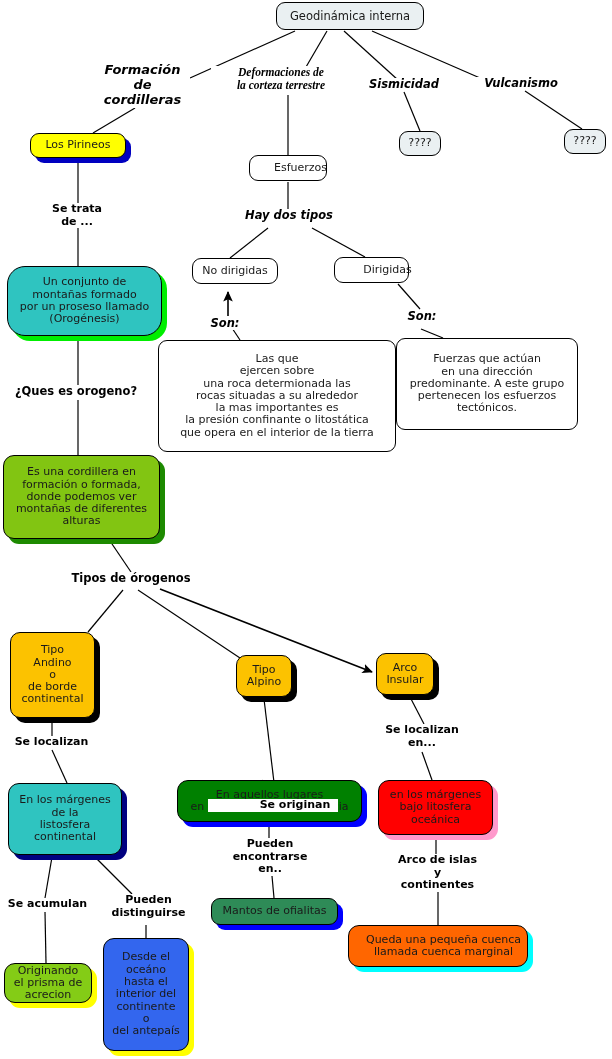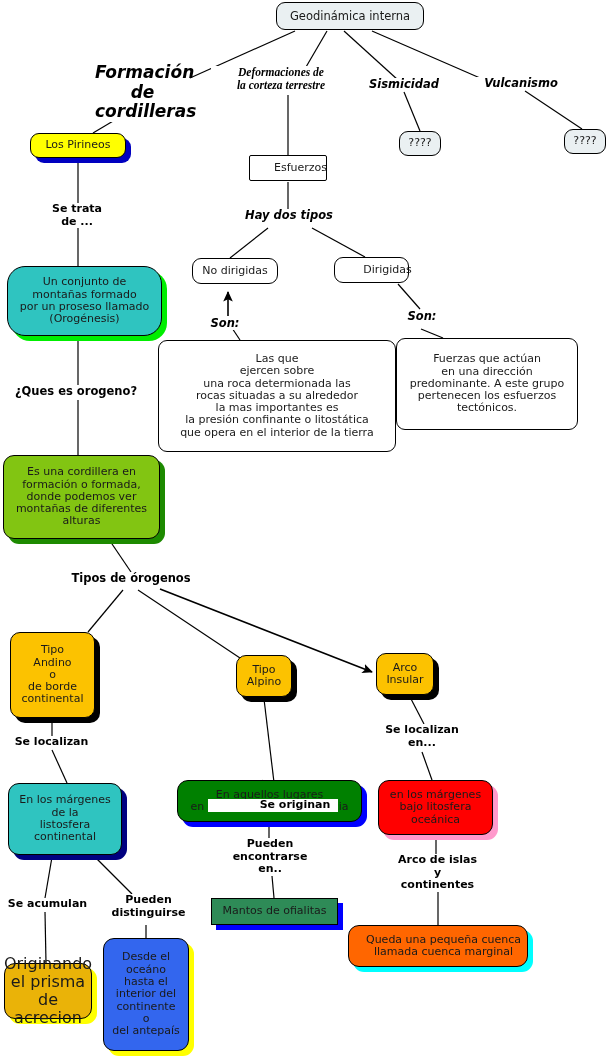--- a/index.html
+++ b/index.html
@@ -97,21 +97,21 @@
         <path d="M 52,857 L 45,898" fill="none" stroke="#000000" stroke-width="1.2"></path>
         <path d="M 95,857 L 132,894" fill="none" stroke="#000000" stroke-width="1.2"></path>
         <path d="M 45,912 L 46,963" fill="none" stroke="#000000" stroke-width="1.2"></path>
         <path d="M 146,925 L 146,938" fill="none" stroke="#000000" stroke-width="1.2"></path>
       </g>
   </svg>
 
   <div id="node-layer">
       <div class="node" style="left: 276px; top: 2px; width: 148px; height: 28px; font-size: 11.5px; background: rgb(234, 240, 242); border-radius: 9px; justify-content: center;"><span>Geodinámica interna</span></div>
       <div class="node" style="left: 30px; top: 133px; width: 96px; height: 25px; font-size: 11px; background: rgb(255, 255, 0); border-radius: 9px; box-shadow: rgb(0, 0, 192) 5px 5px 0px 0px;"><span>Los Pirineos</span></div>
-      <div class="node" style="left: 249px; top: 155px; width: 78px; height: 26px; font-size: 11px; background: rgb(255, 255, 255); border-radius: 2px; padding-left: 25px;"><span>Esfuerzos</span></div>
+      <div class="node" style="left: 249px; top: 155px; width: 78px; height: 26px; font-size: 11px; background: rgb(255, 255, 255); border-radius: 9px; padding-left: 25px;"><span>Esfuerzos</span></div>
       <div class="node" style="left: 399px; top: 131px; width: 42px; height: 25px; font-size: 11px; background: rgb(234, 240, 242); border-radius: 9px;"><span>????</span></div>
       <div class="node" style="left: 564px; top: 129px; width: 42px; height: 25px; font-size: 11px; background: rgb(234, 240, 242); border-radius: 9px;"><span>????</span></div>
       <div class="node" style="left: 192px; top: 258px; width: 86px; height: 26px; font-size: 11px; background: rgb(255, 255, 255); border-radius: 9px;"><span>No dirigidas</span></div>
       <div class="node" style="left: 334px; top: 257px; width: 75px; height: 26px; font-size: 11px; background: rgb(255, 255, 255); border-radius: 9px; padding-left: 32px;"><span>Dirigidas</span></div>
       <div class="node" style="left: 7px; top: 266px; width: 155px; height: 70px; font-size: 11px; background: rgb(47, 196, 192); border-radius: 18px; box-shadow: rgb(0, 238, 0) 5px 5px 0px 0px;"><span>Un conjunto de
 montañas formado
 por un proseso llamado
 (Orogénesis)</span></div>
       <div class="node" style="left: 158px; top: 340px; width: 238px; height: 112px; font-size: 11px; background: rgb(255, 255, 255); border-radius: 9px;"><span>Las que
 ejercen sobre
@@ -141,36 +141,36 @@
 Insular</span></div>
       <div class="node" style="left: 8px; top: 783px; width: 114px; height: 72px; font-size: 11px; background: rgb(47, 196, 192); border-radius: 11px; box-shadow: rgb(0, 0, 128) 5px 5px 0px 0px;"><span>En los márgenes
 de la
 listosfera
 continental</span></div>
       <div class="node" style="left: 177px; top: 780px; width: 185px; height: 42px; font-size: 11px; background: rgb(0, 128, 0); border-radius: 11px; box-shadow: rgb(0, 0, 255) 5px 5px 0px 0px;"><span>En aquellos lugares
 en los que hay convergencia</span></div>
       <div class="node" style="left: 378px; top: 780px; width: 115px; height: 55px; font-size: 11px; background: rgb(255, 0, 0); border-radius: 11px; box-shadow: rgb(255, 153, 204) 5px 5px 0px 0px;"><span>en los márgenes
 bajo litosfera
 oceánica</span></div>
-      <div class="node" style="left: 211px; top: 898px; width: 127px; height: 27px; font-size: 11px; background: rgb(46, 139, 87); border-radius: 0; box-shadow: rgb(0, 0, 255) 5px 5px 0px 0px;"><span>Mantos de ofialitas</span></div>
+      <div class="node" style="left: 211px; top: 898px; width: 127px; height: 27px; font-size: 11px; background: rgb(46, 139, 87); border-radius: 9px; box-shadow: rgb(0, 0, 255) 5px 5px 0px 0px;"><span>Mantos de ofialitas</span></div>
       <div class="node" style="left: 348px; top: 925px; width: 180px; height: 42px; font-size: 11px; background: rgb(255, 102, 0); border-radius: 11px; box-shadow: rgb(0, 255, 255) 5px 5px 0px 0px; padding-left: 11px;"><span>Queda una pequeña cuenca
 llamada cuenca marginal</span></div>
-      <div class="node" style="left: 4px; top: 963px; width: 88px; height: 56px; font-size: 16px; background: #eab308; border-radius: 11px; box-shadow: rgb(255, 255, 0) 5px 5px 0px 0px;"><span>Originando
+      <div class="node" style="left: 4px; top: 963px; width: 88px; height: 40px; font-size: 11px; background: #84cc16; border-radius: 11px; box-shadow: rgb(255, 255, 0) 5px 5px 0px 0px;"><span>Originando
 el prisma de
 acrecion</span></div>
       <div class="node" style="left: 103px; top: 938px; width: 86px; height: 113px; font-size: 11px; background: rgb(51, 102, 238); border-radius: 11px; box-shadow: rgb(255, 255, 0) 5px 5px 0px 0px;"><span>Desde el
 oceáno
 hasta el
 interior del
 continente
 o
 del antepaís</span></div>
     </div>
   <div id="label-layer">
-      <div class="lbl ital" style="left: 95px; top: 63px; width: 95px; font-size: 17px;">Formación
+      <div class="lbl ital" style="left: 95px; top: 63px; width: 95px; font-size: 13px;">Formación
 de
 cordilleras</div>
       <div class="lbl ital" style="left: 211px; top: 66px; width: 140px; font-size: 11.5px; font-family: Liberation Serif, serif;">Deformaciones de
 la corteza terrestre</div>
       <div class="lbl ital" style="left: 358px; top: 78px; width: 92px; font-size: 11.5px;">Sismicidad</div>
       <div class="lbl ital" style="left: 471px; top: 77px; width: 100px; font-size: 11.5px;">Vulcanismo</div>
       <div class="lbl" style="left: 41px; top: 203px; width: 72px; font-size: 11px;">Se trata
 de ...</div>
       <div class="lbl ital" style="left: 232px; top: 209px; width: 114px; font-size: 11.5px;">Hay dos tipos</div>
       <div class="lbl ital" style="left: 203px; top: 317px; width: 44px; font-size: 11.5px;">Son:</div>

